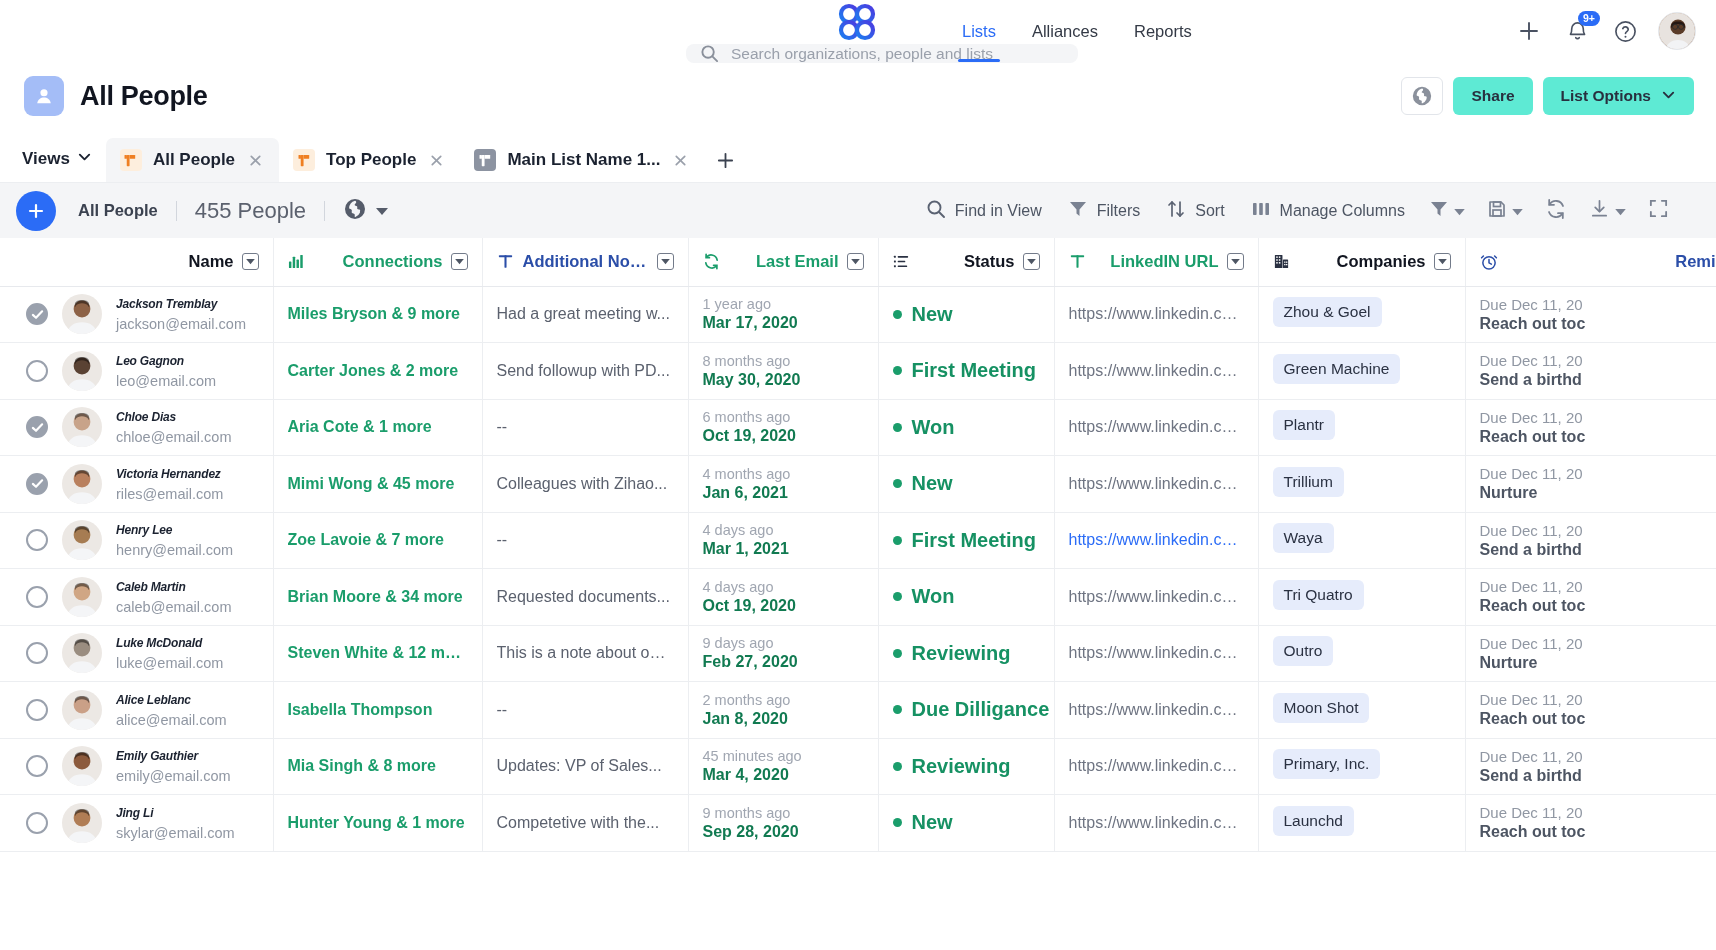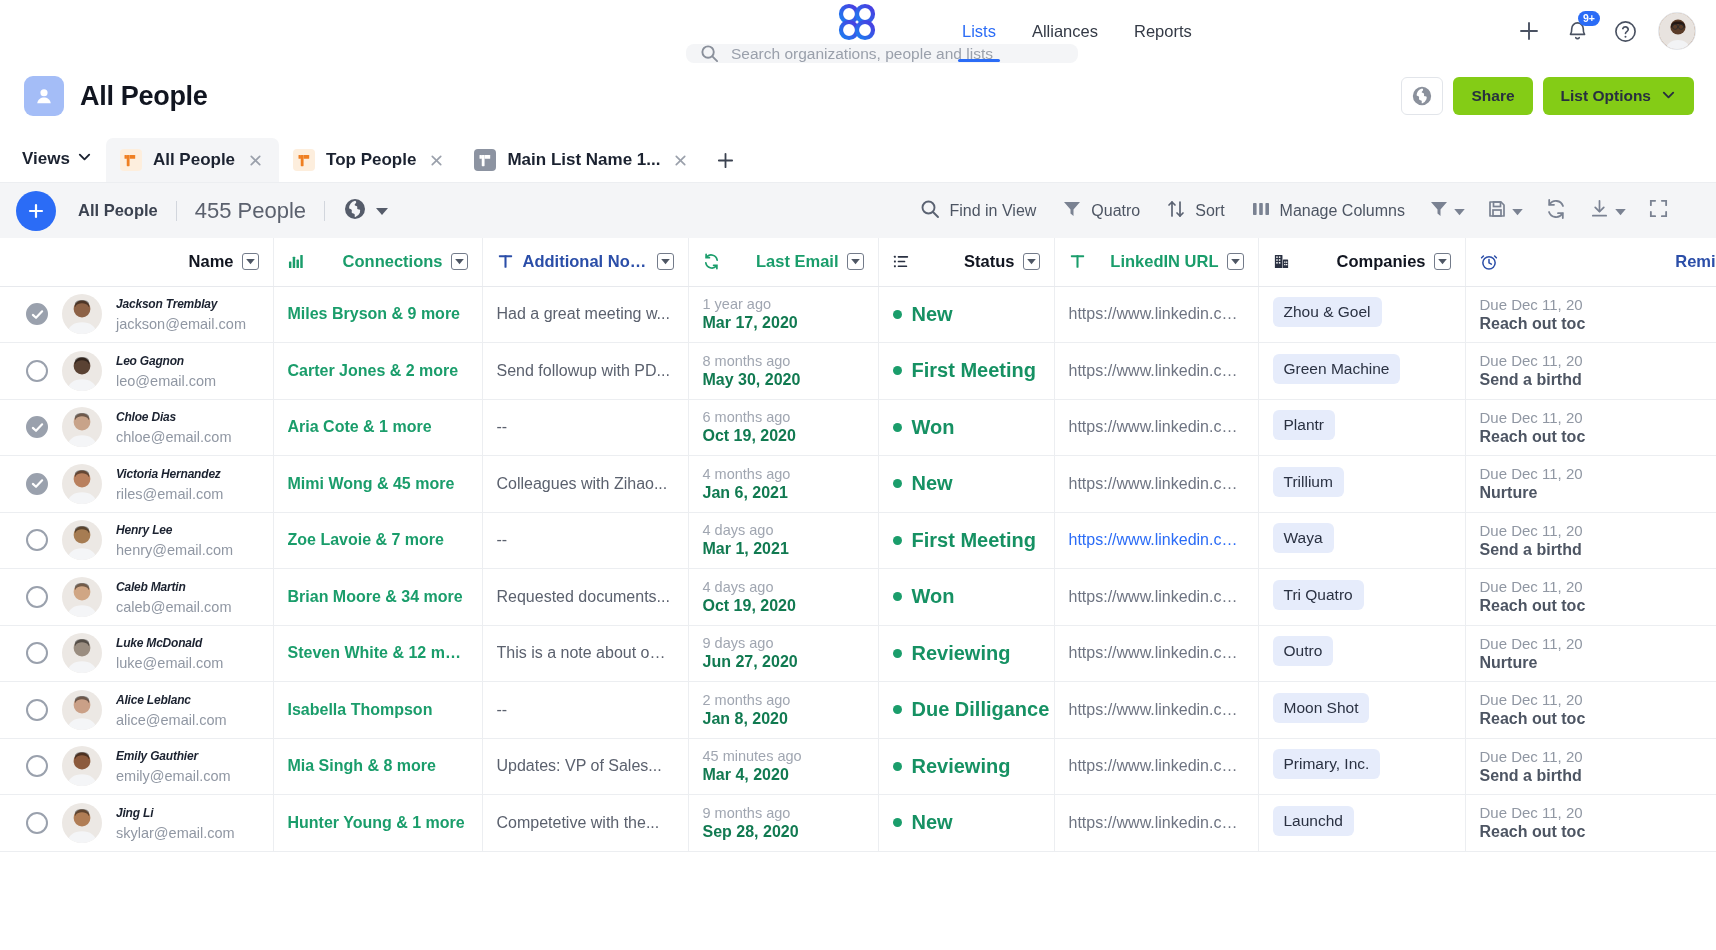--- a/index.html
+++ b/index.html
@@ -70,21 +70,21 @@
     width: 40px; height: 40px; border-radius: 9px; background:#a4bdf7;
     display:flex; align-items:center; justify-content:center; color:#fff; flex:0 0 40px;
   }
   .page-title { font-size: 27px; font-weight: bold; color:#111520; margin-left: 16px; letter-spacing:-0.3px;}
   .title-actions { position:absolute; right:22px; display:flex; align-items:center; gap:10px; }
   .globe-btn {
     width:42px; height:38px; border:1px solid #e2e5ea; border-radius:6px; background:#fff;
     display:flex; align-items:center; justify-content:center; cursor:pointer; color:#8b919c;
   }
   .gray-btn {
-    height:38px; background:#84cc16; border-radius:6px; border:none;
+    height:38px; background:#5eead4; border-radius:6px; border:none;
     font-family:inherit; font-size:15.5px; font-weight:bold; color:#28303f;
     padding: 12px 18px; cursor:pointer; display:flex; align-items:center; gap:10px;
   }
 
   
   .tabsrow {
     height: 52px; display:flex; align-items:flex-end; padding-left:14px; position:relative;
   }
   .views-btn {
     display:flex; align-items:center; gap:7px; font-size:17px; font-weight:bold; color:#1b2230;
@@ -382,21 +382,21 @@
         </svg>
       </span>
       <span>Find in View</span>
     </div>
     <div class="tb-item">
       <span>
         <svg width="20" height="20" viewBox="0 0 20 20" fill="#7a8292">
             <polygon points="2,3 18,3 11.5,10.5 11.5,17 8.5,14.5 8.5,10.5"></polygon>
           </svg>
       </span>
-      <span>Quatro</span>
+      <span>Filters</span>
     </div>
     <div class="tb-item">
       <span>
         <svg width="20" height="20" viewBox="0 0 20 20" stroke="#5a6272" stroke-width="1.7" fill="none" stroke-linecap="round" stroke-linejoin="round">
           <line x1="6" y1="17" x2="6" y2="3"></line>
             <polyline points="3,6 6,3 9,6"></polyline>
           <line x1="14" y1="3" x2="14" y2="17"></line>
             <polyline points="11,14 14,17 17,14"></polyline>
         </svg>
       </span>
@@ -906,21 +906,21 @@
             </div>
           </td>
           <td>
             <div class="conn">Steven White &amp; 12 more</div>
           </td>
           <td>
             <div class="note">This is a note about our...</div>
           </td>
           <td>
             <div class="ago">9 days ago</div>
-            <div class="date">Jun 27, 2020</div>
+            <div class="date">Feb 27, 2020</div>
           </td>
           <td>
             <div class="status">
               <span class="dot"></span>
               <span>Reviewing</span>
             </div>
           </td>
           <td>
             <div class="url">https://www.linkedin.com/...</div>
           </td>

